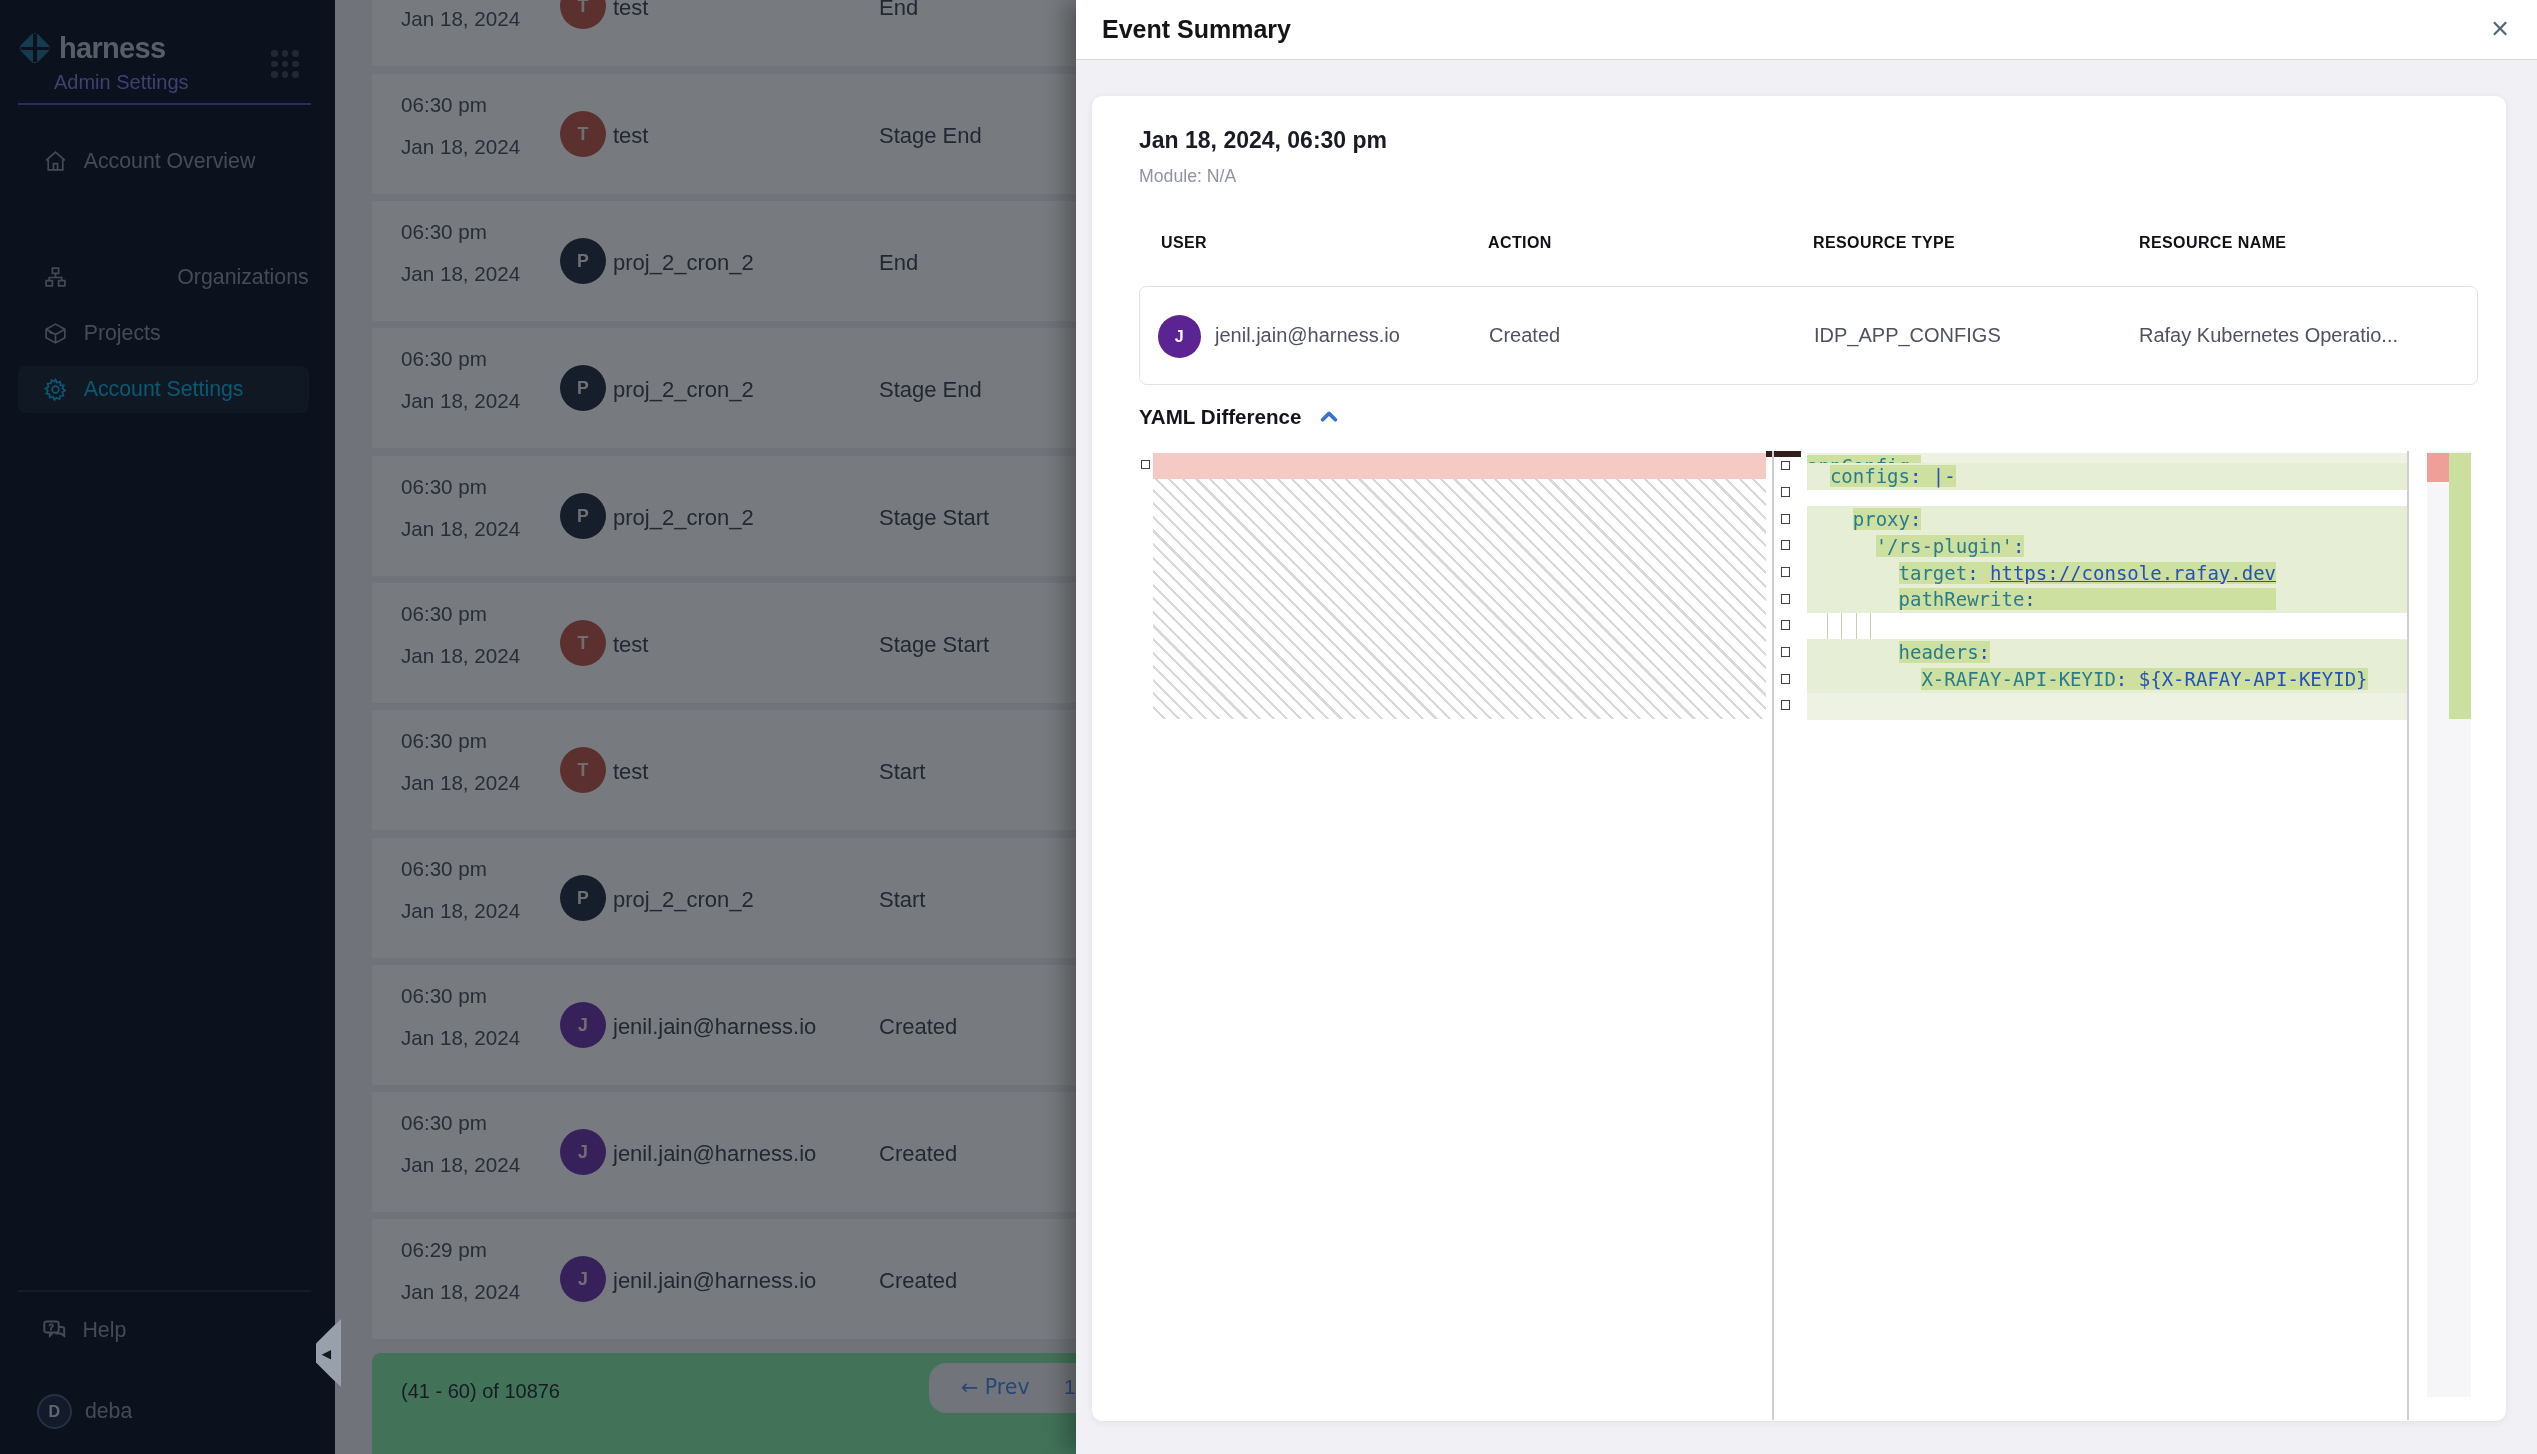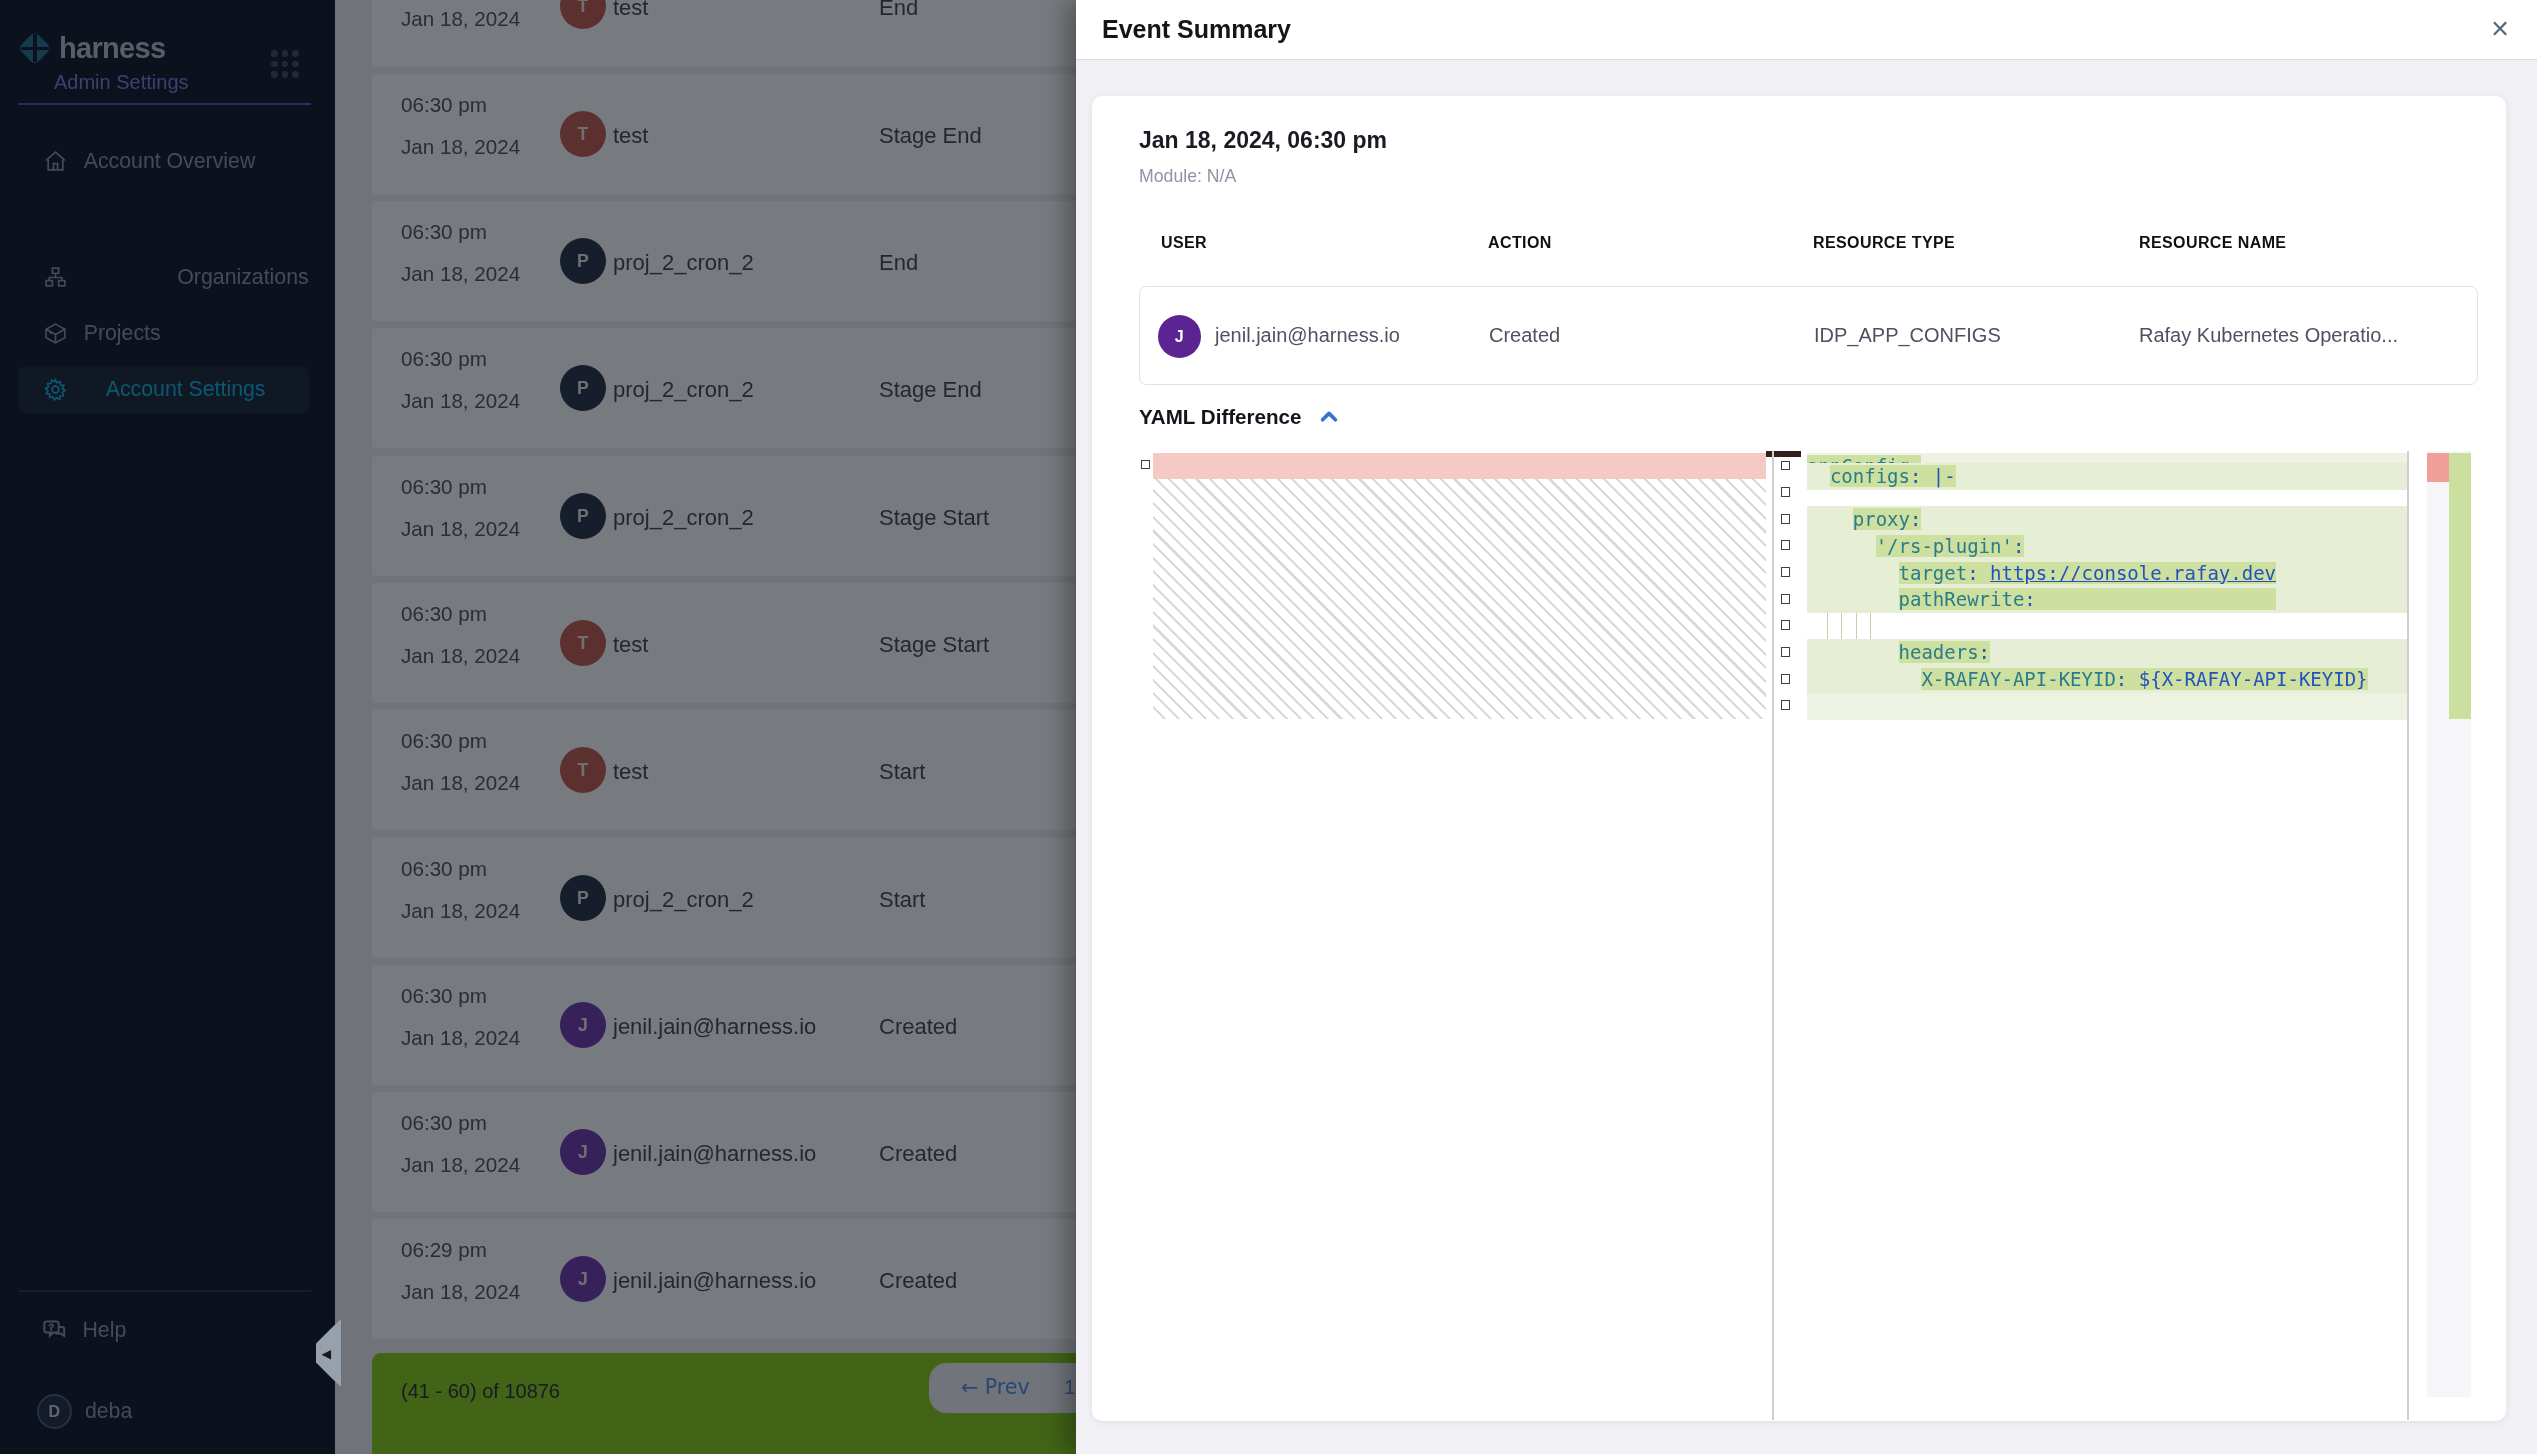--- a/index.html
+++ b/index.html
@@ -16,41 +16,41 @@
   .brand-icon .plus-h { left:2.9px; top:15.5px; width:28px; height:3.7px; }
   .brand-word { font-size:29px; font-weight:700; color:var(--brand_text); margin-left:7.4px; letter-spacing:-0.7px; }
   .brand-sub { position:absolute; left:54px; top:71px; font-size:20px; color:var(--admin_purple); }
   .grid-icon { position:absolute; left:271px; top:50px; width:29px; height:29px; display:grid; grid-template-columns:repeat(3,1fr); gap:2.9px; cursor:pointer; }
   .grid-icon i { width:6.6px; height:6.6px; border-radius:50%; background:#3e4859; }
   .side-divider { position:absolute; left:17.7px; top:103px; width:293px; height:2.2px; background:var(--divider_purple); }
 
   .nav-item { position:absolute; left:17.7px; width:291px; height:47px; display:flex; align-items:center; color:var(--sidebar_text); font-size:21.3px; border-radius:7.4px; cursor:pointer; }
   .nav-item .nicon { width:25px; height:25px; margin:0 16px 0 25px; flex:0 0 auto; }
   .nav-item svg { width:25px; height:25px; stroke:currentColor; fill:none; stroke-width:1.6; }
-  .nav-item.active { background:#152033; color:var(--active_teal);gap:22px; }
+  .nav-item.active { background:#152033; color:var(--active_teal); }
 
   .side-bottom-divider { position:absolute; left:17.7px; top:1290px; width:293px; height:1.5px; background:#252d3c; }
   .help-row { position:absolute; left:17.7px; top:1307px; width:291px; height:46px; display:flex; align-items:center; color:var(--sidebar_text); font-size:21.3px; cursor:pointer; }
   .help-row svg { width:26.5px; height:26.5px; margin:0 14.7px 0 23.6px; stroke:currentColor; fill:none; stroke-width:1.8; }
   .user-row { position:absolute; left:17.7px; top:1387px; width:291px; height:49px; display:flex; align-items:center; color:var(--sidebar_text); font-size:21.3px; cursor:pointer; }
   .user-avatar { width:35px; height:35px; border-radius:50%; background:#1d2742; border:2.2px solid #4a5777; color:#cfd4de; display:flex; align-items:center; justify-content:center; font-size:16px; font-weight:700; margin:0 13.2px 0 19px; }
   .collapse-tab { position:absolute; left:316px; top:1319px; width:25px; height:68px; background:#98a0ac; z-index:60;
      clip-path:polygon(100% 0%, 100% 100%, 60% 86%, 0% 64%, 0% 36%, 60% 14%); display:flex; align-items:center; justify-content:center; cursor:pointer; }
   .collapse-tab span { font-family:"DejaVu Sans", sans-serif; font-size:12.5px; color:#14181f; margin-left:-4.4px; }
 
   
   #main { position:absolute; left:335px; top:0; width:741px; height:1454px; overflow:hidden; background:var(--page_bg); }
   .audit-row { position:absolute; left:37px; width:758px; height:120px; background:#fff; border-radius:2.9px; cursor:pointer; }
   .audit-time { position:absolute; left:29px; top:20.6px; font-size:20.6px; color:var(--row_text); line-height:1; }
   .audit-date { position:absolute; left:29px; top:63px; font-size:20.6px; color:var(--row_text); line-height:1; }
   .audit-avatar { position:absolute; left:188px; top:37px; width:46px; height:46px; border-radius:50%; color:#ece5e3; font-size:17.7px; font-weight:700; display:flex; align-items:center; justify-content:center; }
   .audit-name { position:absolute; left:241px; top:49px; font-size:22px; color:#3f4654; }
   .audit-action { position:absolute; left:507px; top:49px; font-size:22px; color:#3f4654; }
 
-  #pagination { position:absolute; left:37px; top:1353px; width:758px; height:102px; background:#84cc16; border-radius:8.8px 8.8px 0 0; }
+  #pagination { position:absolute; left:37px; top:1353px; width:758px; height:102px; background:#86efac; border-radius:8.8px 8.8px 0 0; }
   .page-range { position:absolute; left:29px; top:26.5px; font-size:20px; color:#262b33; }
   .page-pill { position:absolute; left:557px; top:10.3px; width:177px; height:50px; background:#f1f4f8; border-radius:17.7px; }
   .prev-btn { position:absolute; left:32px; top:11.8px; font-size:20.6px; color:var(--link_blue); cursor:pointer; font-family:"DejaVu Sans","Liberation Sans",sans-serif; }
   .page-num { position:absolute; left:135px; top:11.8px; font-size:20.6px; color:var(--link_blue); cursor:pointer; }
 
   
   #dim { position:absolute; left:0; top:0; width:1076px; height:1454px; background:rgba(13,17,25,0.56); z-index:40; }
 
   
   #drawer { position:absolute; left:1076px; top:0; width:1462px; height:1454px; background:var(--modal_bg); z-index:100; box-shadow:-10.3px 0 22px rgba(0,0,0,0.30); }

